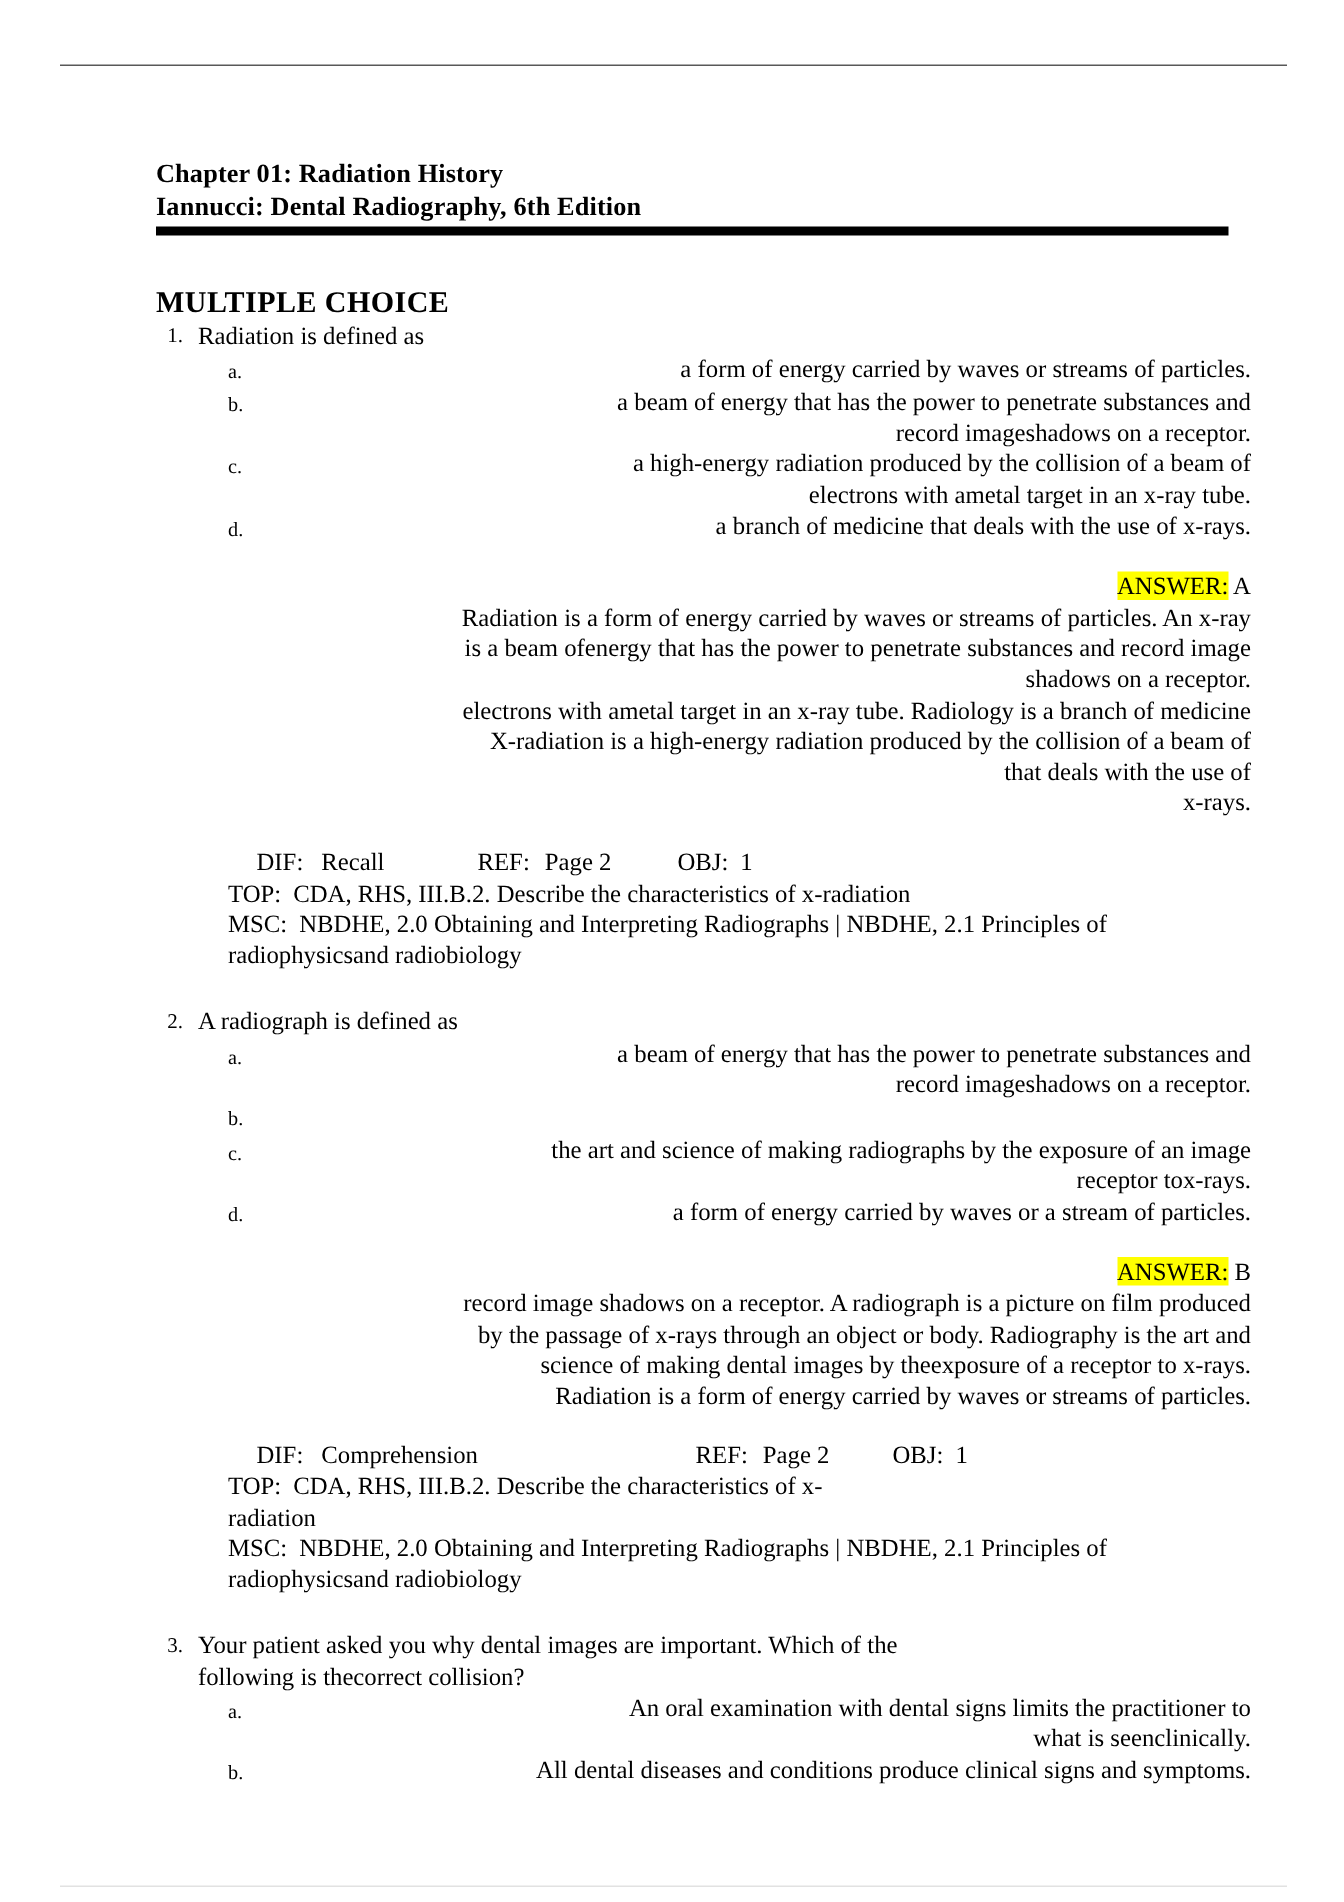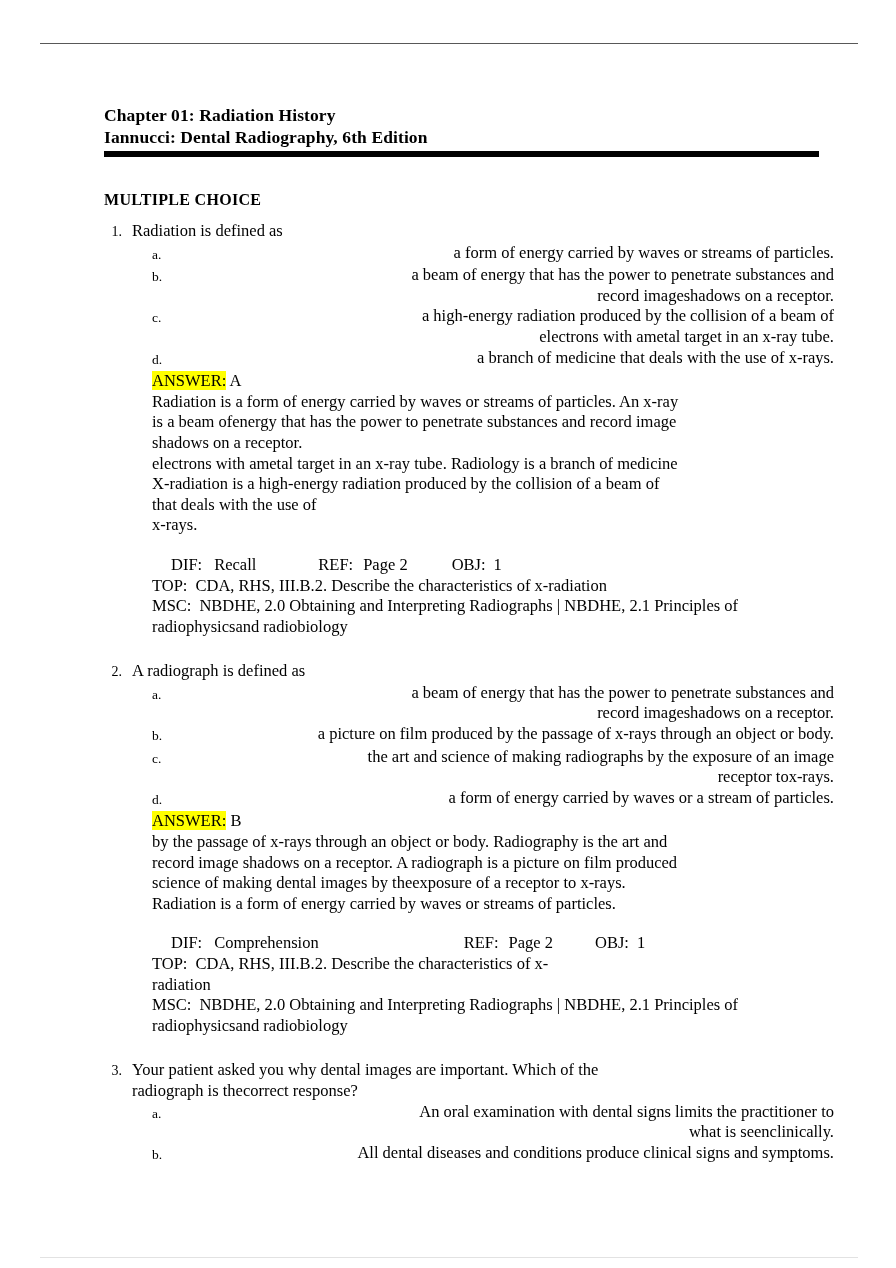--- a/index.html
+++ b/index.html
@@ -60,24 +60,24 @@
   }
   .header-bar {
     margin-top: 3px;
     width: 715px;
     height: 6px;
     background: #000000;
   }
 
   .section-title {
     font-weight: bold;
-    font-size: 16px;
+    font-size: 20px;
     letter-spacing: 0.3px;
     margin-top: 34px;
-    margin-bottom: 12px;
+    margin-bottom: 0;
   }
 
   
   .question-block {
     margin-top: 24px;
     font-size: 16.5px;
     line-height: 20.6px;
   }
   .question-block:first-of-type { margin-top: 0; }
 
@@ -120,24 +120,25 @@
     flex: 1 1 auto;
     padding-left: 3px;
   }
   .opt-text .cont {
     display: block;
     text-align: right;
   }
 
   
   .answer-block {
-    margin-top: 1px;
+    margin-top: 18px;
     padding-left: 48px;
     font-size: 16.5px;
     line-height: 20.6px;
+    text-align: right;
   }
   .answer-label {
     background: #ffff00;
     font-weight: normal;
   }
   .answer-letter {
     background: transparent;
   }
   .answer-body .ln {
     display: block;
@@ -261,43 +262,40 @@
           <div class="options">
             <div class="opt-row">
               <div class="opt-letter">a.</div>
               <div class="opt-text">
                 <span class="cont">a beam of energy that has the power to penetrate substances and</span>
                 <span class="cont">record imageshadows on a receptor.</span>
               </div>
             </div>
             <div class="opt-row">
               <div class="opt-letter">b.</div>
-              <div class="opt-text">
-                <span class="cont">a picture on film produced by the passage of x-rays through an object or body.</span>
-              </div>
             </div>
             <div class="opt-row">
               <div class="opt-letter">c.</div>
               <div class="opt-text">
                 <span class="cont">the art and science of making radiographs by the exposure of an image</span>
                 <span class="cont">receptor tox-rays.</span>
               </div>
             </div>
             <div class="opt-row">
               <div class="opt-letter">d.</div>
               <div class="opt-text">
                 <span class="cont">a form of energy carried by waves or a stream of particles.</span>
               </div>
             </div>
           </div>
           <div class="answer-block">
             <div><span class="answer-label">ANSWER:</span> <span class="answer-letter">B</span></div>
             <div class="answer-body">
+              <span class="ln">record image shadows on a receptor.  A radiograph is a picture on film produced</span>
               <span class="ln">by the passage of x-rays through an object or body. Radiography is the art and</span>
-              <span class="ln">record image shadows on a receptor.  A radiograph is a picture on film produced</span>
               <span class="ln">science of making dental images by theexposure of a receptor to x-rays.</span>
               <span class="ln">Radiation is a form of energy carried by waves or streams of particles.</span>
             </div>
           </div>
           <div class="meta-block">
             <div class="meta-dif">
               <span class="key" style="margin-right: 12px;">DIF:</span>
               <span class="dif-val" style="margin-right: 145px;">Comprehension</span>
               <span class="key" style="margin-right: 10px;">REF:</span>
               <span class="val" style="margin-right: 42px;">Page 2</span>
@@ -312,21 +310,21 @@
               <span class="wrap"><span class="key" style="margin-right: 8px;">MSC:</span><span>NBDHE, 2.0 Obtaining and Interpreting Radiographs | NBDHE, 2.1 Principles of</span></span>
               <span class="wrap">radiophysicsand radiobiology</span>
             </div>
           </div>
         </div>
         <div class="question-block">
           <div class="q-row">
             <div class="q-num">3.</div>
             <div class="q-stem">
               <span class="cont" style="display: block;">Your patient asked you why dental images are important. Which of the</span>
-              <span class="cont" style="display: block;">radiograph is thecorrect response?</span>
+              <span class="cont" style="display: block;">following is thecorrect collision?</span>
             </div>
           </div>
           <div class="options">
             <div class="opt-row">
               <div class="opt-letter">a.</div>
               <div class="opt-text">
                 <span class="cont">An oral examination with dental signs limits the practitioner to</span>
                 <span class="cont">what is seenclinically.</span>
               </div>
             </div>

